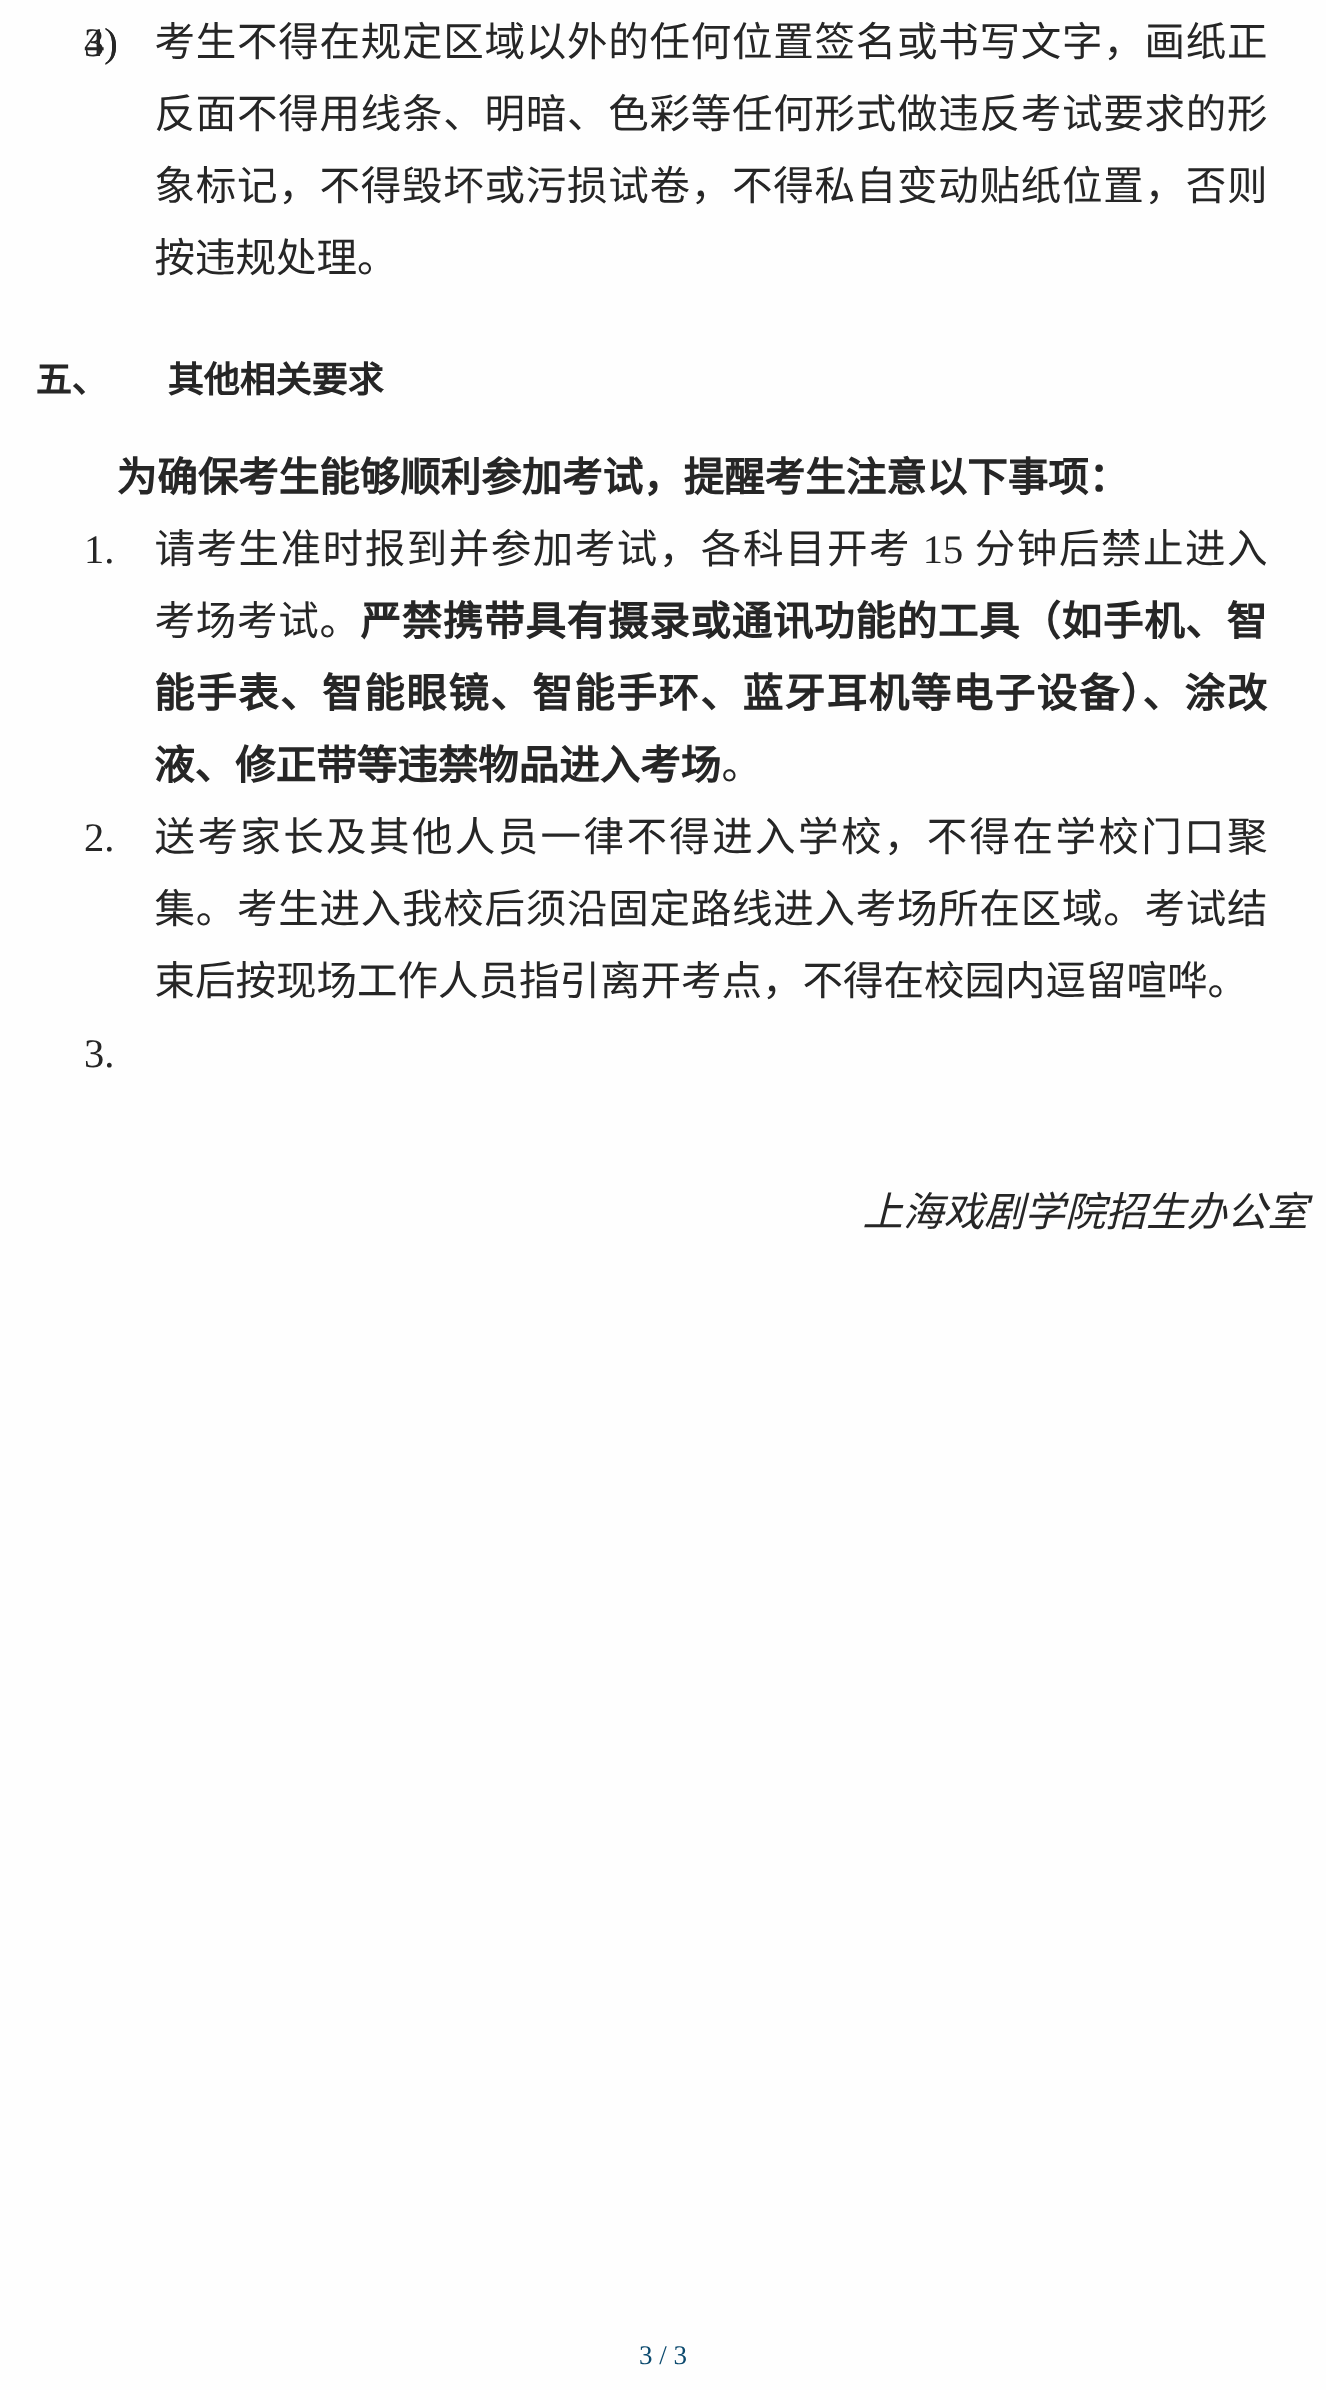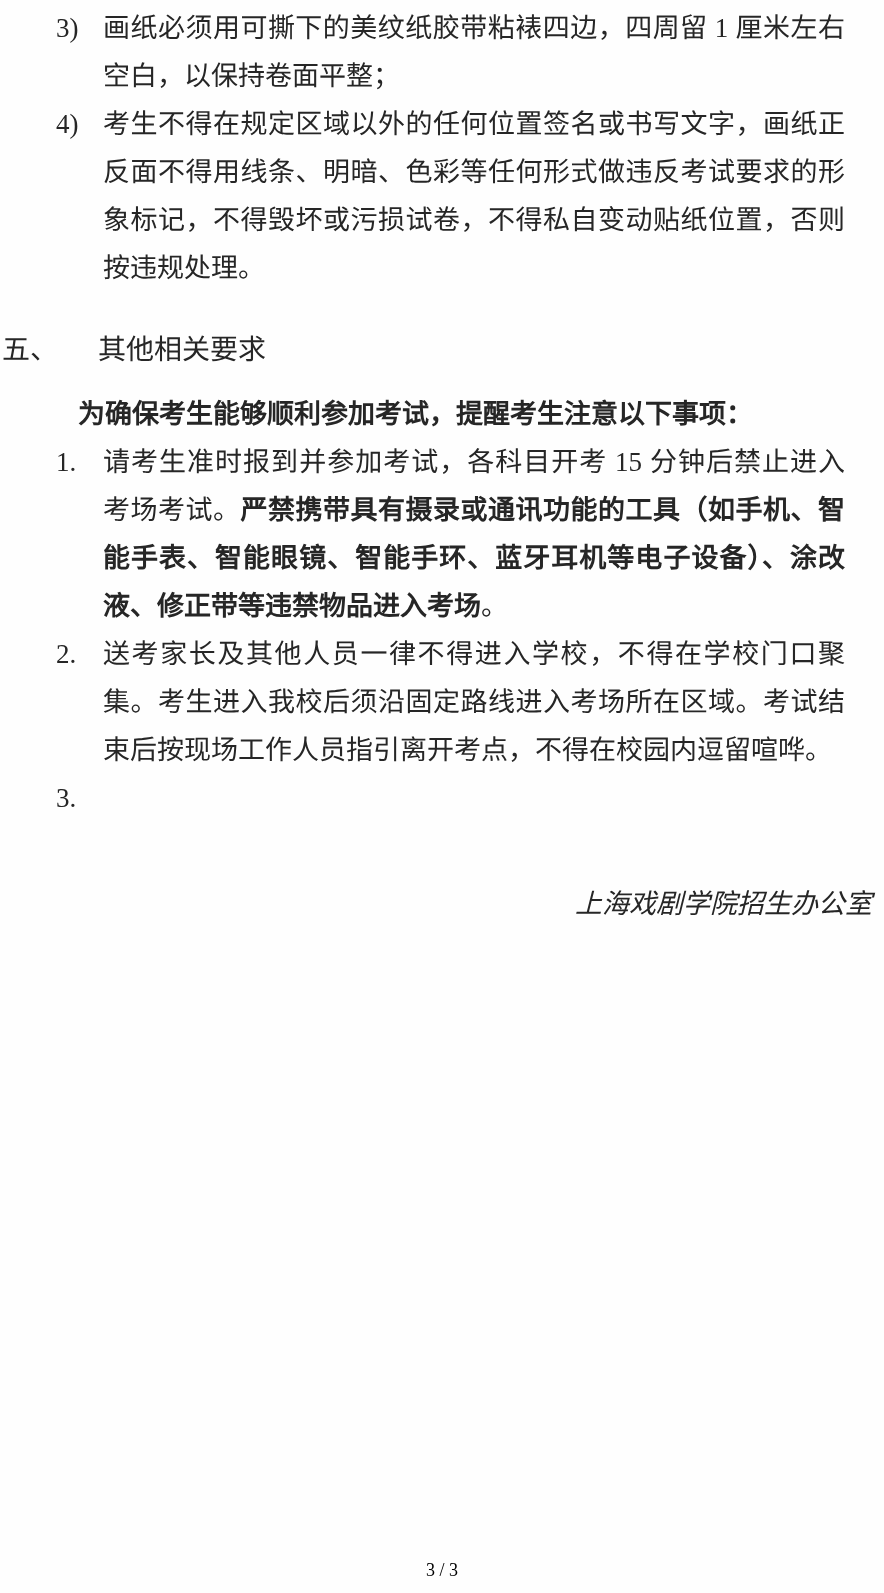--- a/index.html
+++ b/index.html
@@ -32,23 +32,23 @@
     text-align: justify;
     text-justify: inter-ideograph;
   }
   .list-item .num {
     position: absolute;
     left: 56px;
     top: 0;
     text-align: left;
   }
   .section-heading {
-    margin: 34px 0 0 2px;
-    font-weight: normal;
-    font-size: 28px;
+    margin: 34px 0 0 24px;
+    font-weight: bold;
+    font-size: 24px;
     line-height: 48px;
   }
   .section-heading .sec-num {
     display: inline-block;
     margin-right: 40px;
   }
   .intro {
     margin-top: 16px;
     padding-left: 78px;
     padding-right: 39px;
@@ -67,32 +67,31 @@
     font-style: italic;
   }
   .footer {
     position: absolute;
     left: 0;
     right: 0;
     bottom: 12px;
     text-align: center;
     font-size: 18px;
     line-height: 21px;
-    color: #000000;
+    color: #0c4a6e;
   }
 </style>
 </head>
 <body>
 
 <div class="page">
 
   <div>
     <div class="list-item">
       <span class="num">3)</span>
-      <span>画纸必须用可撕下的美纹纸胶带粘裱四边，四周留 1 厘米左右空白，以保持卷面平整；</span>
     </div>
     <div class="list-item">
       <span class="num">4)</span>
       <span>考生不得在规定区域以外的任何位置签名或书写文字，画纸正反面不得用线条、明暗、色彩等任何形式做违反考试要求的形象标记，不得毁坏或污损试卷，不得私自变动贴纸位置，否则按违规处理。</span>
     </div>
   </div>
 
   <div class="section-heading">
     <span class="sec-num">五、</span><span>其他相关要求</span>
   </div>

